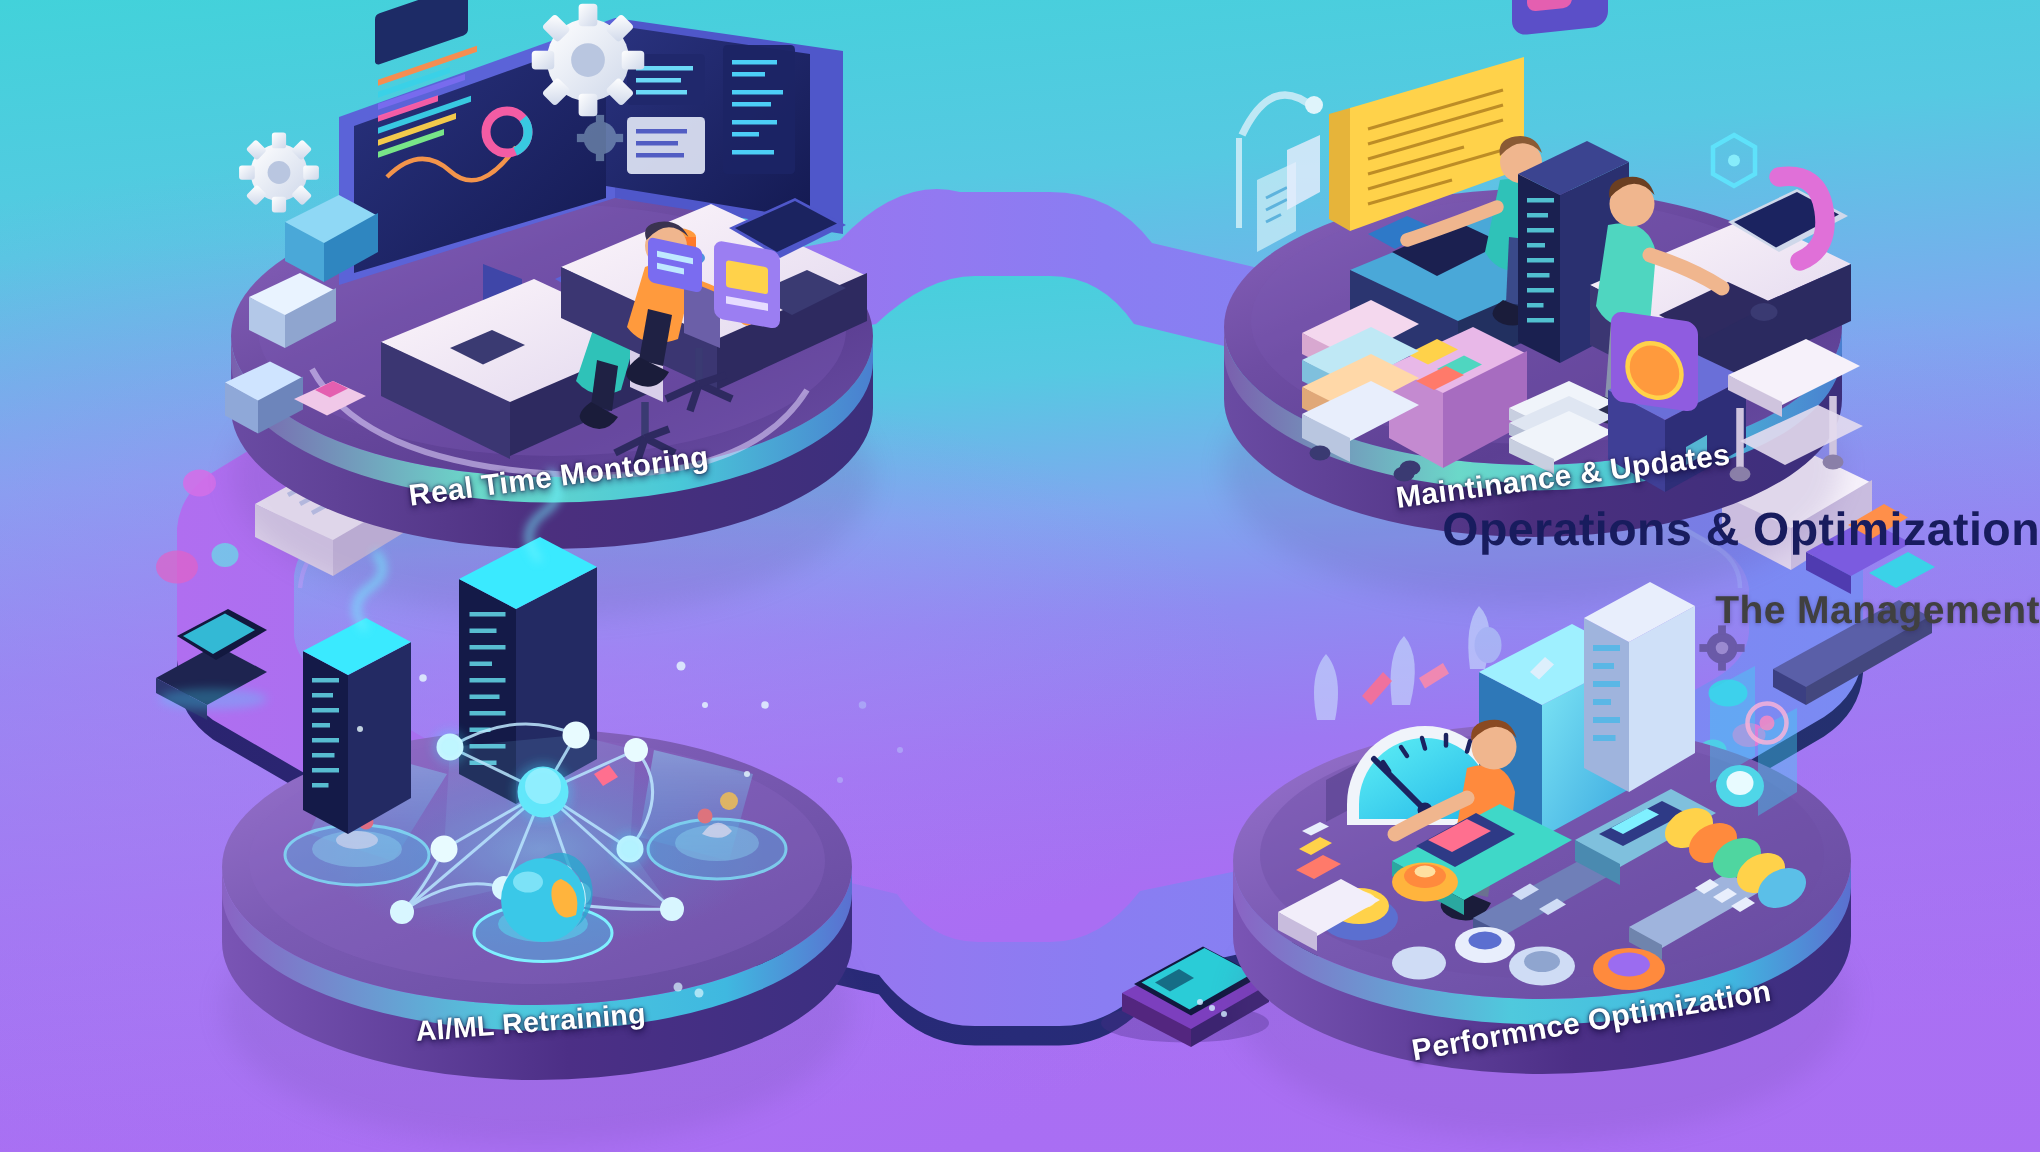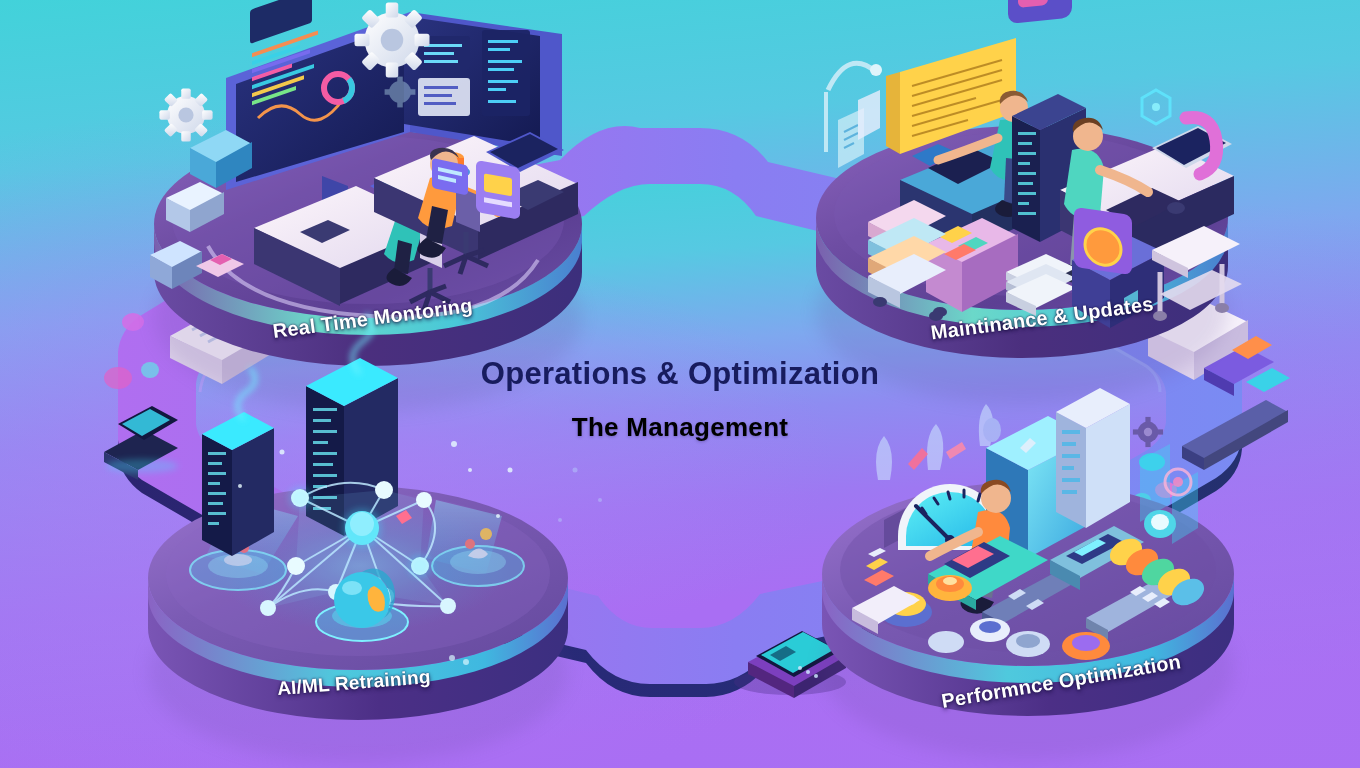--- a/index.html
+++ b/index.html
@@ -22,29 +22,29 @@
     pointer-events:none;
     letter-spacing:.2px;
   }
   #lbl-tl{left:272px;top:307px;font-size:20px;transform:rotate(-7.5deg);}
   #lbl-tr{left:930px;top:307px;font-size:20px;transform:rotate(-7.5deg);}
   #lbl-bl{left:277px;top:672px;font-size:19px;transform:rotate(-4.5deg);}
   #lbl-br{left:940px;top:670px;font-size:20px;transform:rotate(-9.5deg);}
 
   
   #center-title-wrap{
-    position:absolute;left:0;right:0;top:357px;text-align:center;pointer-events:none;
+    position:absolute;left:0;right:0;top:336px;text-align:right;pointer-events:none;
   }
   #center-title{
     font-size:31px;font-weight:bold;color:#181c5e;letter-spacing:.3px;
     line-height:1.12;
   }
   #center-subtitle{
     margin-top:20px;
-    font-size:26px;font-weight:bold;color:#000000;letter-spacing:.3px;
+    font-size:26px;font-weight:bold;color:#404040;letter-spacing:.3px;
     text-shadow:0 1px 3px rgba(40,30,90,.35);
   }
 </style>
 </head>
 <body>
 
 <div id="stage">
 
   <svg id="bg" viewBox="0 0 1360 768" width="1360" height="768" xmlns="http://www.w3.org/2000/svg">
     <defs>

